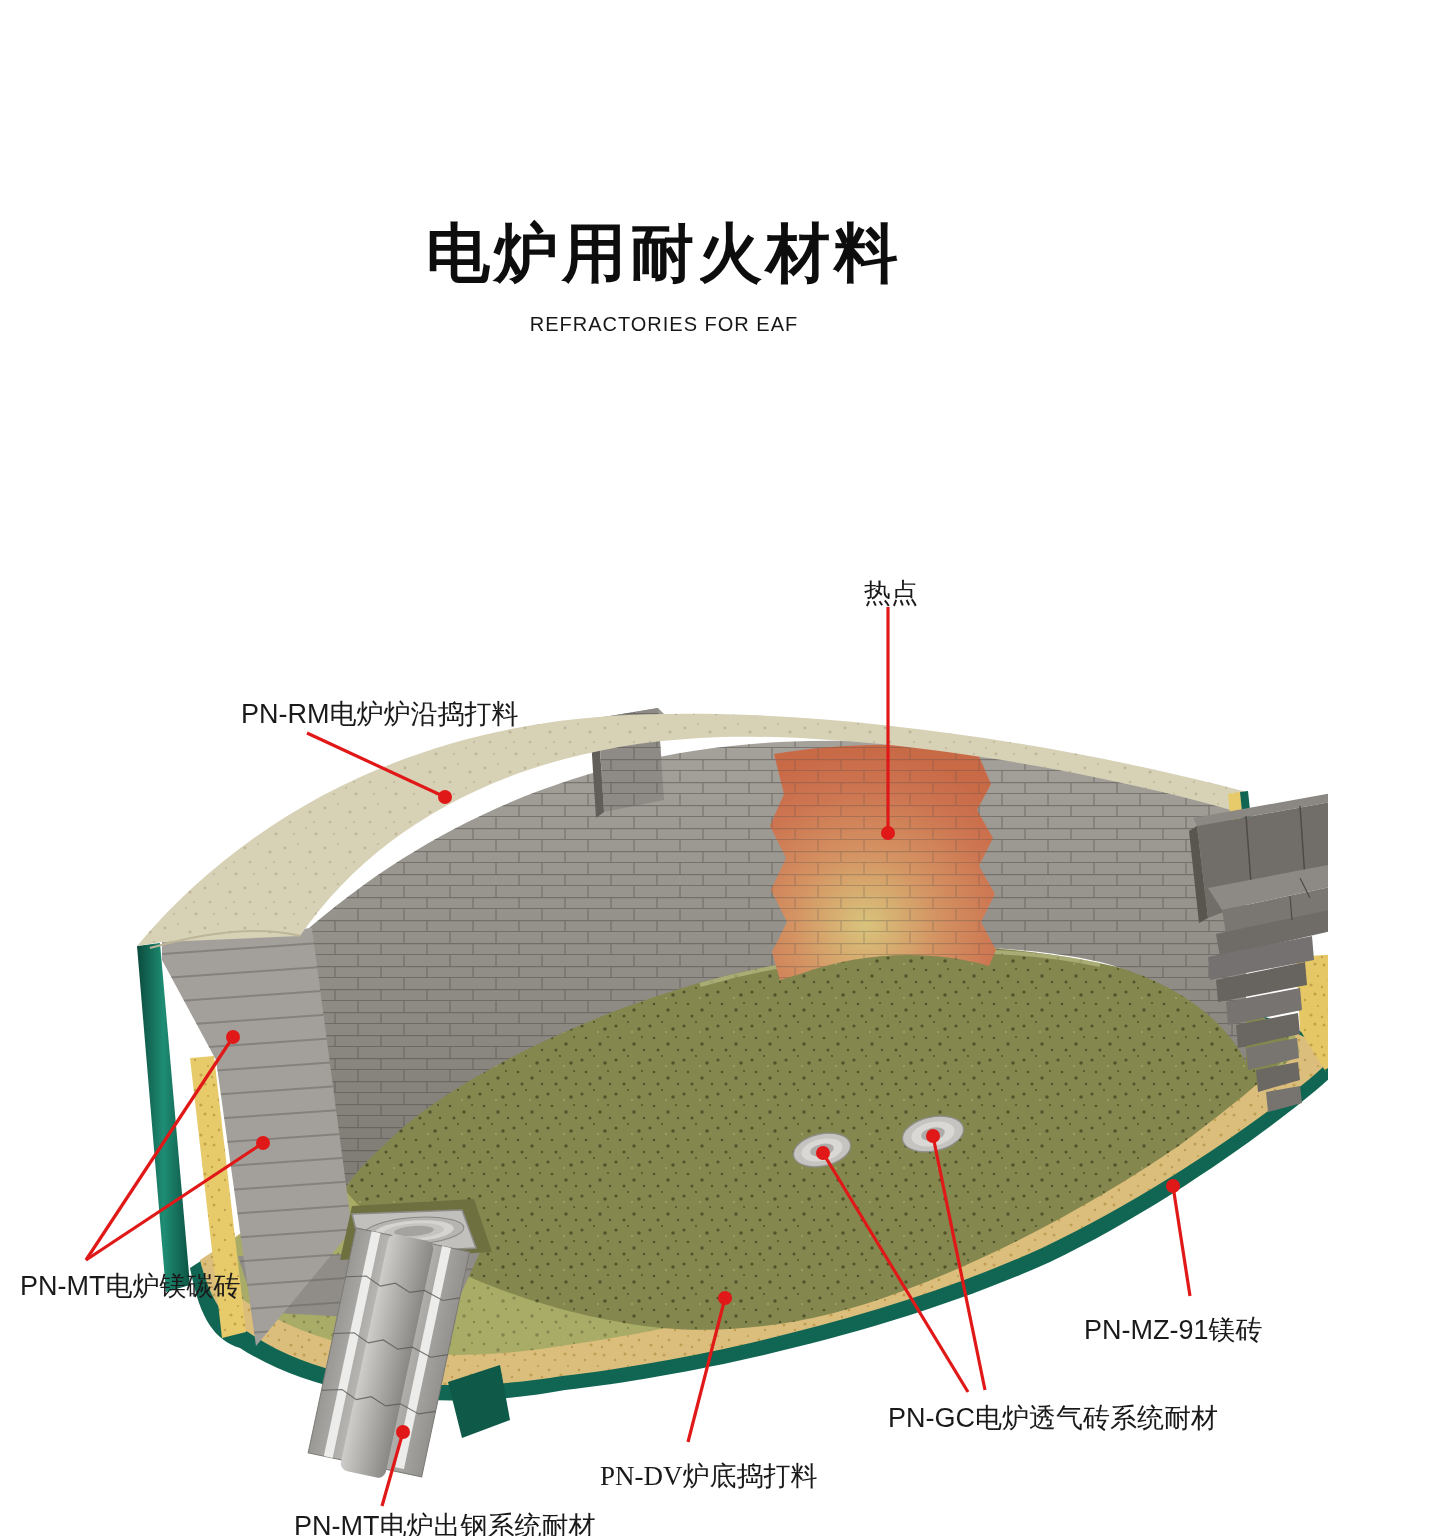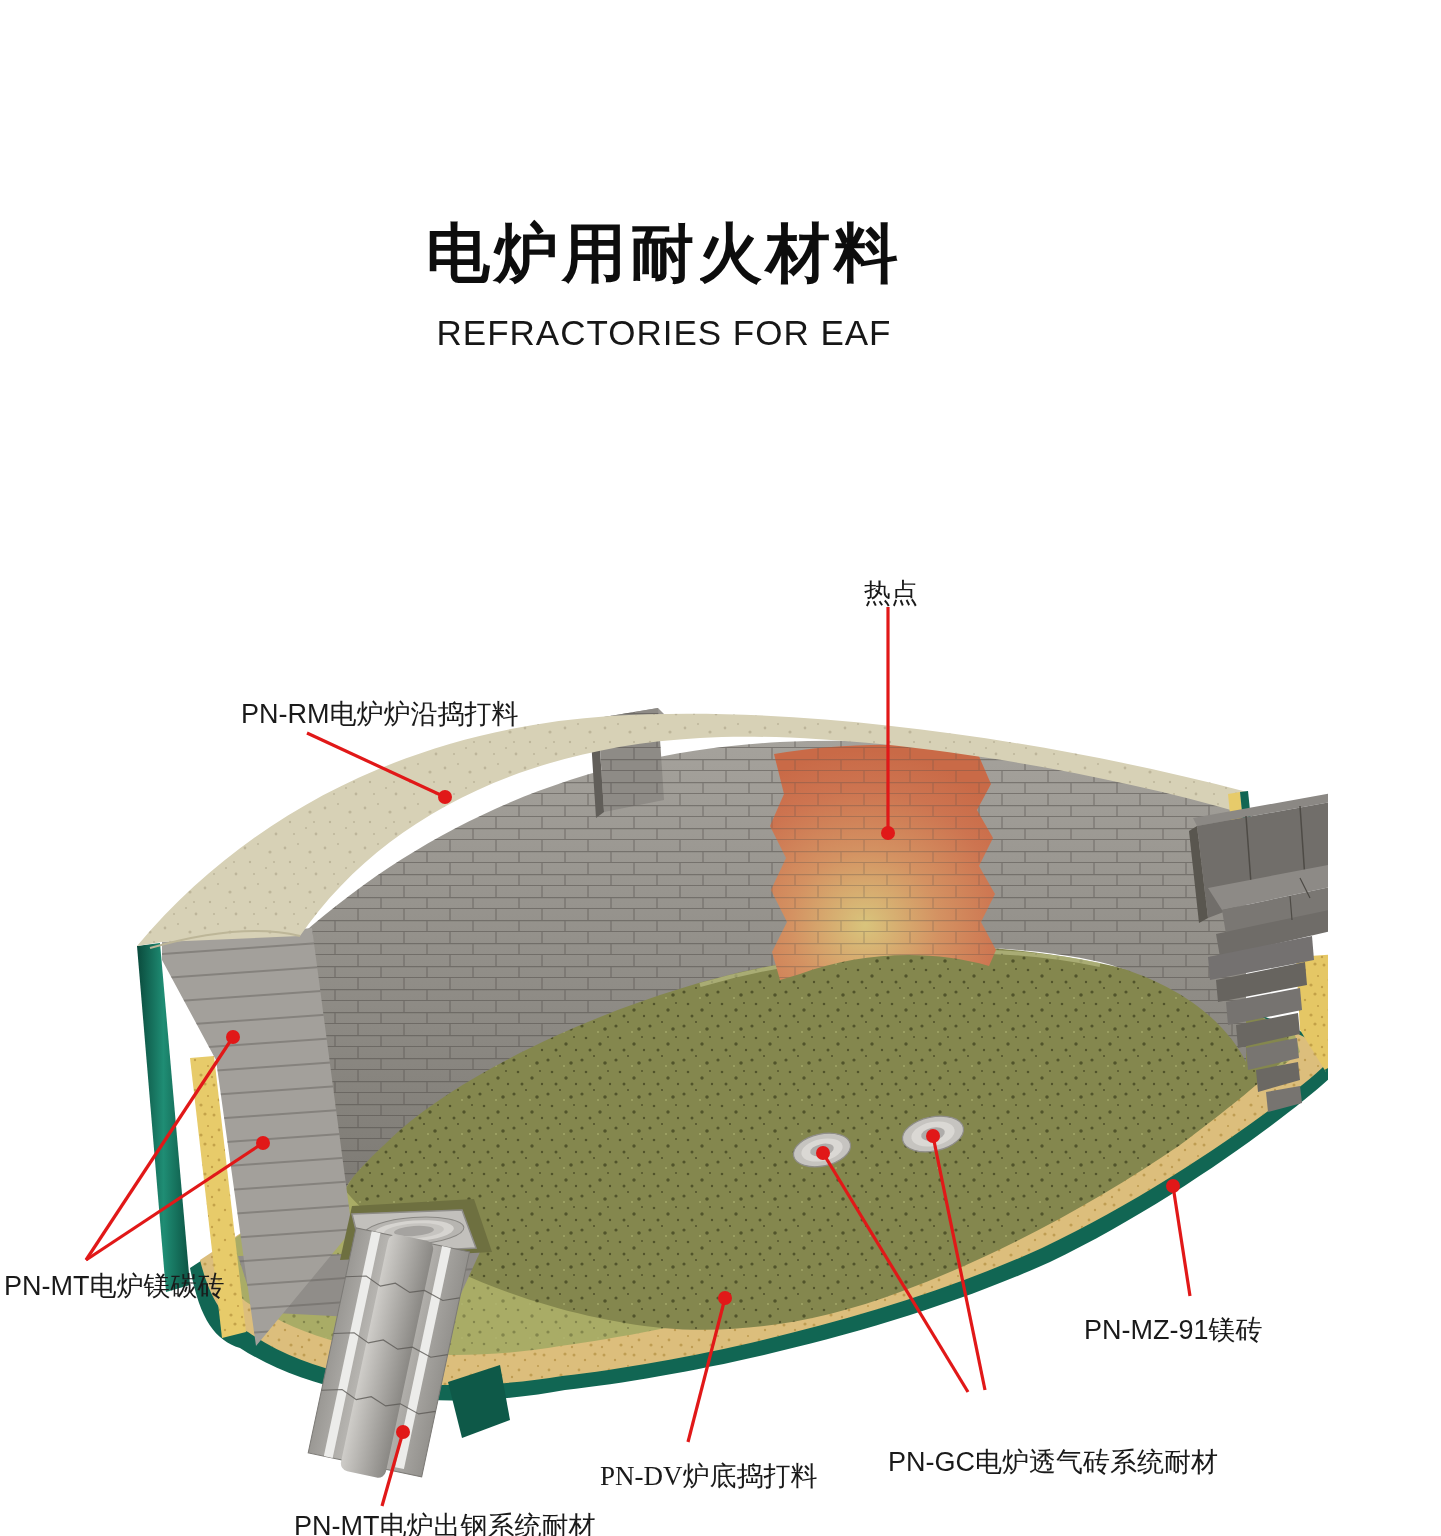--- a/index.html
+++ b/index.html
@@ -5,32 +5,32 @@
   html,body{margin:0;padding:0;background:#ffffff;}
   .stage{
     position:relative;width:1328px;height:1536px;background:#fff;overflow:hidden;
     font-family:"Liberation Sans","DejaVu Sans",sans-serif;color:var(--c-text,#1a1a1a);
   }
   .hdr{position:absolute;left:0;right:0;top:210px;text-align:center;}
   .title{
     font-size:64px;font-weight:900;letter-spacing:4px;color:#0d0d0d;margin:0;
   }
   .subtitle{
-    font-size:35px;font-weight:500;letter-spacing:1px;color:#171717;margin-top:16px;
+    font-size:20px;font-weight:500;letter-spacing:1px;color:#171717;margin-top:16px;
   }
   .scene{position:absolute;left:0;top:0;width:1441px;height:1536px;}
   .scene svg{position:absolute;left:0;top:0;}
   .lbl{
     position:absolute;font-size:27px;color:var(--c-text,#1a1a1a);white-space:nowrap;line-height:1.15;
   }
   .lbl-hotspot{left:864px;top:578px;}
   .lbl-rim{left:196px;top:699px;margin-left:45px;}
-  .lbl-mgc{left:4px;top:1271px;}
+  .lbl-mgc{left:20px;top:1271px;}
   .lbl-mz91{left:1084px;top:1315px;}
-  .lbl-gc{left:888px;top:1403px;margin-top:44px;}
+  .lbl-gc{left:888px;top:1403px;}
   .lbl-dv{left:600px;top:1461px;font-family:Liberation Serif, serif;}
   .lbl-tap{left:294px;top:1511px;}
   .leader{stroke:var(--c-leader,#e11818);stroke-width:3.2;fill:none;}
   .ldot{fill:var(--c-leader,#e11818);}
 </style>
 </head>
 <body>
 
 <div class="stage">
 

